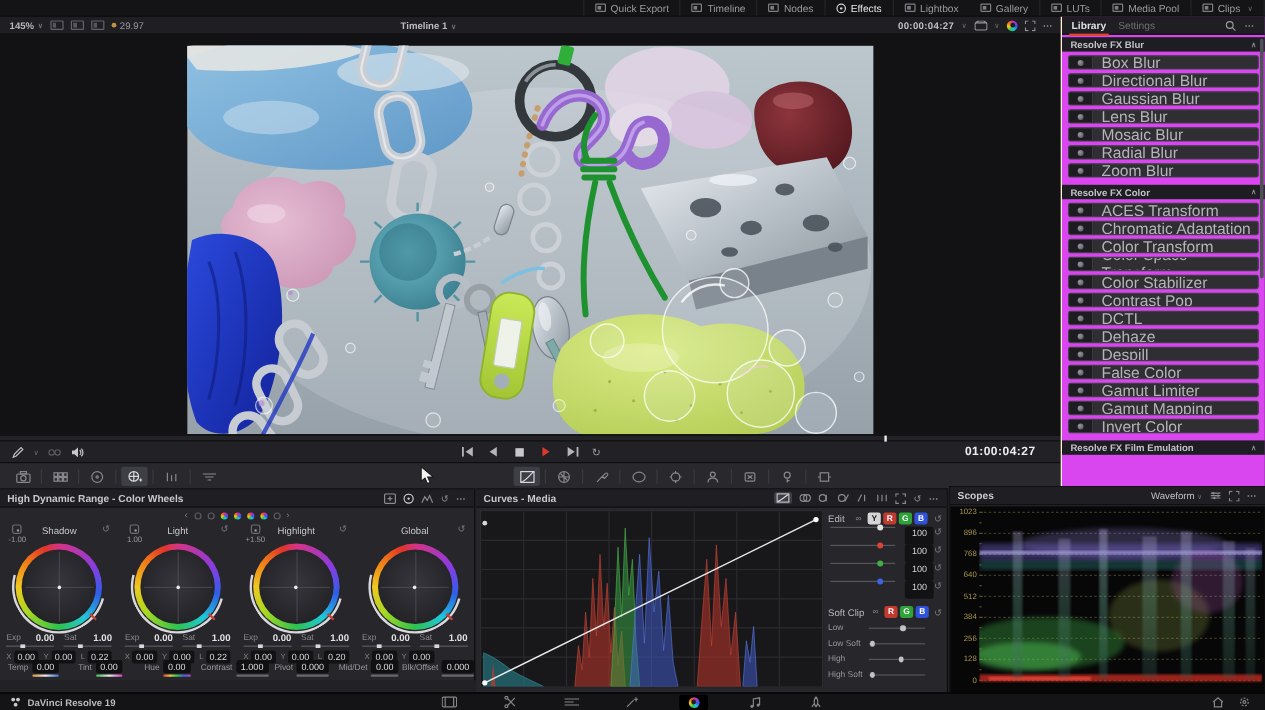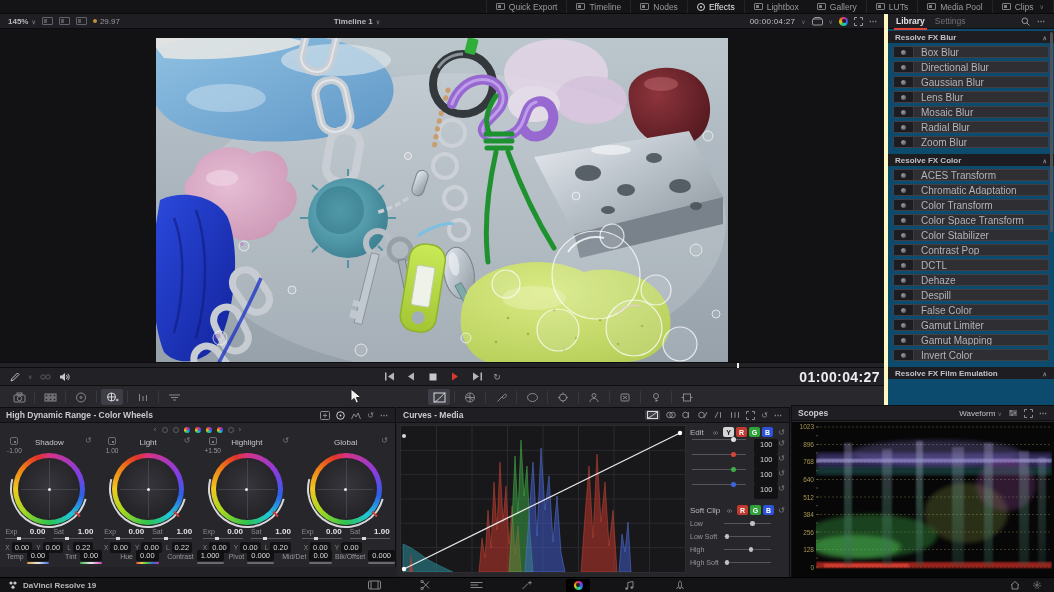--- a/index.html
+++ b/index.html
@@ -29,40 +29,40 @@
     border-bottom:1px solid #0c0c0e;display:flex;align-items:center;font-size:8px;color:#98989d}
   .vleft{display:flex;align-items:center;gap:6px;padding-left:8px}
   .vzoom{display:flex;align-items:center;gap:3px;color:#b9b9bd;font-weight:bold}
   .chevg{font-size:6px;color:#6e6e73}
   .mini{width:11px;height:8px;border:1px solid #62626a;border-radius:1px;position:relative}
   .mini::after{content:"";position:absolute;inset:1px;background:linear-gradient(90deg,#56565e 0 3px,transparent 3px)}
   .fpsdot{width:4px;height:4px;border-radius:50%;background:#c09140}
   .vcenter{position:absolute;left:0;right:170px;text-align:center;color:#bcbcc0;font-weight:bold}
   .vcenter .chevg{margin-left:3px}
   .vright{margin-left:auto;display:flex;align-items:center;gap:6px;padding-right:6px}
-  .vtc{color:#c2c2c6;font-weight:normal;letter-spacing:.3px}
+  .vtc{color:#c2c2c6;font-weight:bold;letter-spacing:.3px}
   .icsvg{display:inline-flex;align-items:center;justify-content:center}
   .dots{color:#8e8e93;letter-spacing:1px;font-size:8px;font-weight:bold}
   .cwheel{width:9px;height:9px;border-radius:50%;
     background:conic-gradient(#d63384,#8a3ce0,#2e5fe8,#1fc8d8,#2ec24e,#f0c81e,#f07818,#d63384);position:relative}
   .cwheel::after{content:"";position:absolute;inset:2.5px;border-radius:50%;background:#1f1f23}
 
   
   .stage{position:absolute;left:0;top:29px;width:884px;height:333px;background:#121215;overflow:hidden}
   .stage svg.art{position:absolute;left:156px;top:9px}
   .scrub{position:absolute;left:0;top:362px;width:884px;height:6px;background:#232327;border-top:1px solid #0c0c0e;border-bottom:1px solid #0c0c0e}
   .playhead{position:absolute;top:0;width:2px;height:6px;background:#ececee}
 
   
   .transport{position:absolute;left:0;top:368px;width:884px;height:17px;background:#212126;display:flex;align-items:center}
   .trleft{display:flex;align-items:center;gap:8px;padding-left:10px}
   .trcenter{position:absolute;left:0;right:0;display:flex;justify-content:center;align-items:center;gap:10px}
   .trbtn{display:inline-flex;align-items:center;justify-content:center;width:12px;height:10px}
   .loopg{color:#9a9a9f;font-size:9px;line-height:10px}
-  .trtc{position:absolute;right:4px;font-size:14px;font-weight:bold;color:#ededf0;letter-spacing:.4px}
+  .trtc{position:absolute;right:21px;font-size:10px;font-weight:bold;color:#ededf0;letter-spacing:.4px}
 
   
   .palettebar{position:absolute;left:0;top:385px;width:884px;height:22px;background:#28282d;border-top:1px solid #0e0e11}
   .pgroup{position:absolute;top:3px;display:flex;align-items:center}
   .pgroup.left{left:8px}
   .pgroup.center{left:428px}
   .picon{width:22px;height:16px;display:flex;align-items:center;justify-content:center;border-radius:2px}
   .picon.active{background:#3e3e46}
   .pdiv{width:1px;height:12px;background:#39393f;margin:0 4px}
   .picon svg{stroke:#87878d;fill:none;stroke-width:1}
@@ -142,35 +142,35 @@
   .scdot{position:absolute;top:-2px;width:4.5px;height:4.5px;border-radius:50%;background:#c2c2c6}
 
   
   .scopespanel{left:791px;top:405px;width:263px;height:192px;border-left:1px solid #0e0e11}
   .scopebody{position:absolute;left:0;top:16px;right:0;bottom:0;background:#070708}
   .wfscale{position:absolute;left:2px;top:1px;width:20px;height:148px;display:flex;flex-direction:column;
     justify-content:space-between;align-items:flex-end;font-size:6.5px;color:#a8964f}
   .wfsvgwrap{position:absolute;left:24px;top:1px;right:2px;height:152px}
 
   
-  .libpanel{position:absolute;left:884px;top:14px;width:170px;height:391px;background:#0c4a6e;border-left:4px solid #fef9c3}
+  .libpanel{position:absolute;left:884px;top:14px;width:170px;height:391px;background:#d946ef;border-left:1px solid #fef9c3}
   .libtabs{height:15px;background:#1f1f23;border-bottom:1px solid #101013;display:flex;align-items:center;padding:0 8px;gap:10px;font-size:8.5px}
   .libtab{color:#71717б}
   .libtab{color:#717176}
   .libtab.active{color:#e2e2e5;font-weight:bold;position:relative}
   .libtab.active::after{content:"";position:absolute;left:-2px;right:-2px;bottom:-4px;height:2px;background:#e0443a}
   .libtabicons{margin-left:auto;display:flex;gap:7px;align-items:center}
   .sechead{height:12px;background:#1e1e22;display:flex;align-items:center;padding:0 7px;font-size:8px;font-weight:bold;color:#c2c2c6;margin-top:2px}
   .sechead .glyph{margin-left:auto;font-size:6px}
   .fxlist{padding:3px 5px 1px}
   .fxrow{height:12px;display:flex;align-items:stretch;background:#2e2e33;border:1px solid #3f3f45;border-radius:2px;margin-bottom:3px;overflow:hidden}
   .fxicon{width:20px;background:#1d1d21;border-right:1px solid #3a3a40;position:relative}
   .fxicon::after{content:"";position:absolute;left:7px;top:3px;width:5px;height:5px;border-radius:50%;
     background:radial-gradient(circle at 35% 35%,#9a9aa2,#4a4a52)}
-  .fxlabel{flex:1;display:flex;align-items:center;padding-left:7px;font-size:10px;color:#b4b4b9}
+  .fxlabel{flex:1;display:flex;align-items:center;padding-left:7px;font-size:13px;color:#b4b4b9}
   .libscroll{position:absolute;right:1px;top:18px;width:3px;height:200px;background:#505058;border-radius:2px}
 
   
   .statusbar{position:absolute;left:0;top:577px;width:1054px;height:15px;background:#141417;border-top:1px solid #000;
     display:flex;align-items:center;font-size:8px}
   .sbleft{display:flex;align-items:center;gap:5px;padding-left:8px;color:#b9b9bd;font-weight:bold}
   .pages{position:absolute;left:0;right:0;display:flex;justify-content:center;align-items:center;gap:27px}
   .page{width:24px;height:13px;display:flex;align-items:center;justify-content:center;border-radius:2px;position:relative}
   .page svg{stroke:#85858b;fill:none;stroke-width:1}
   .page.active{background:#000}

